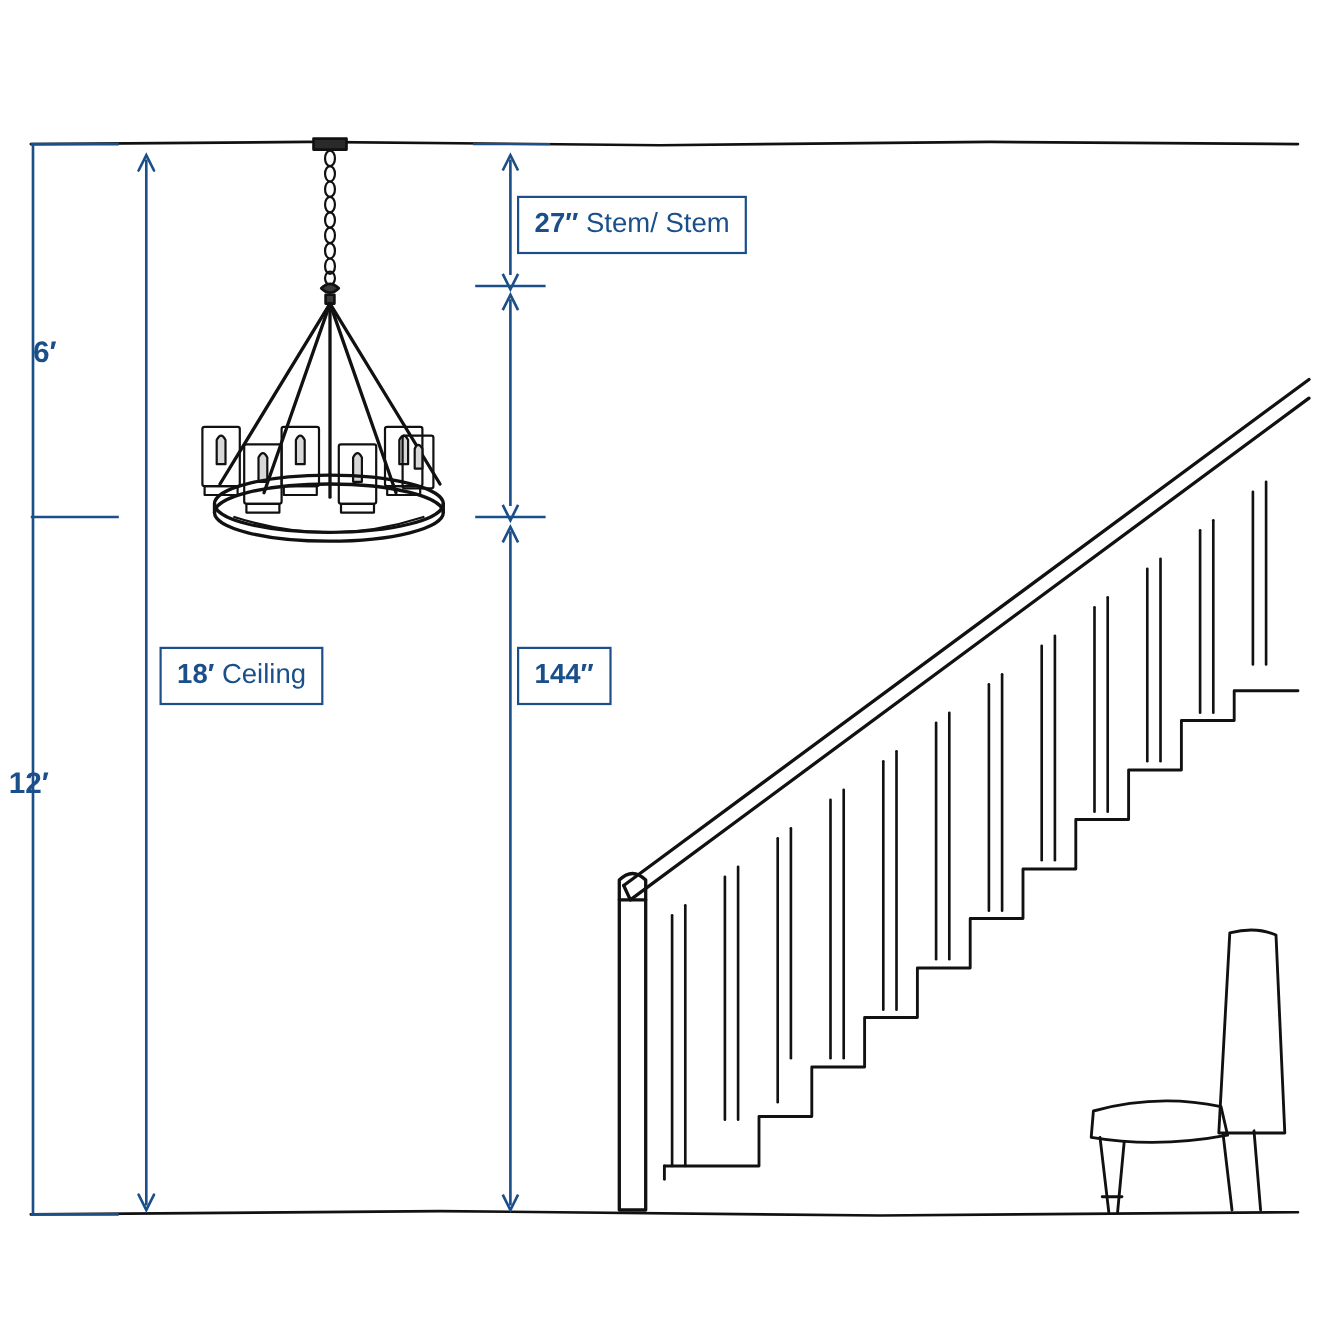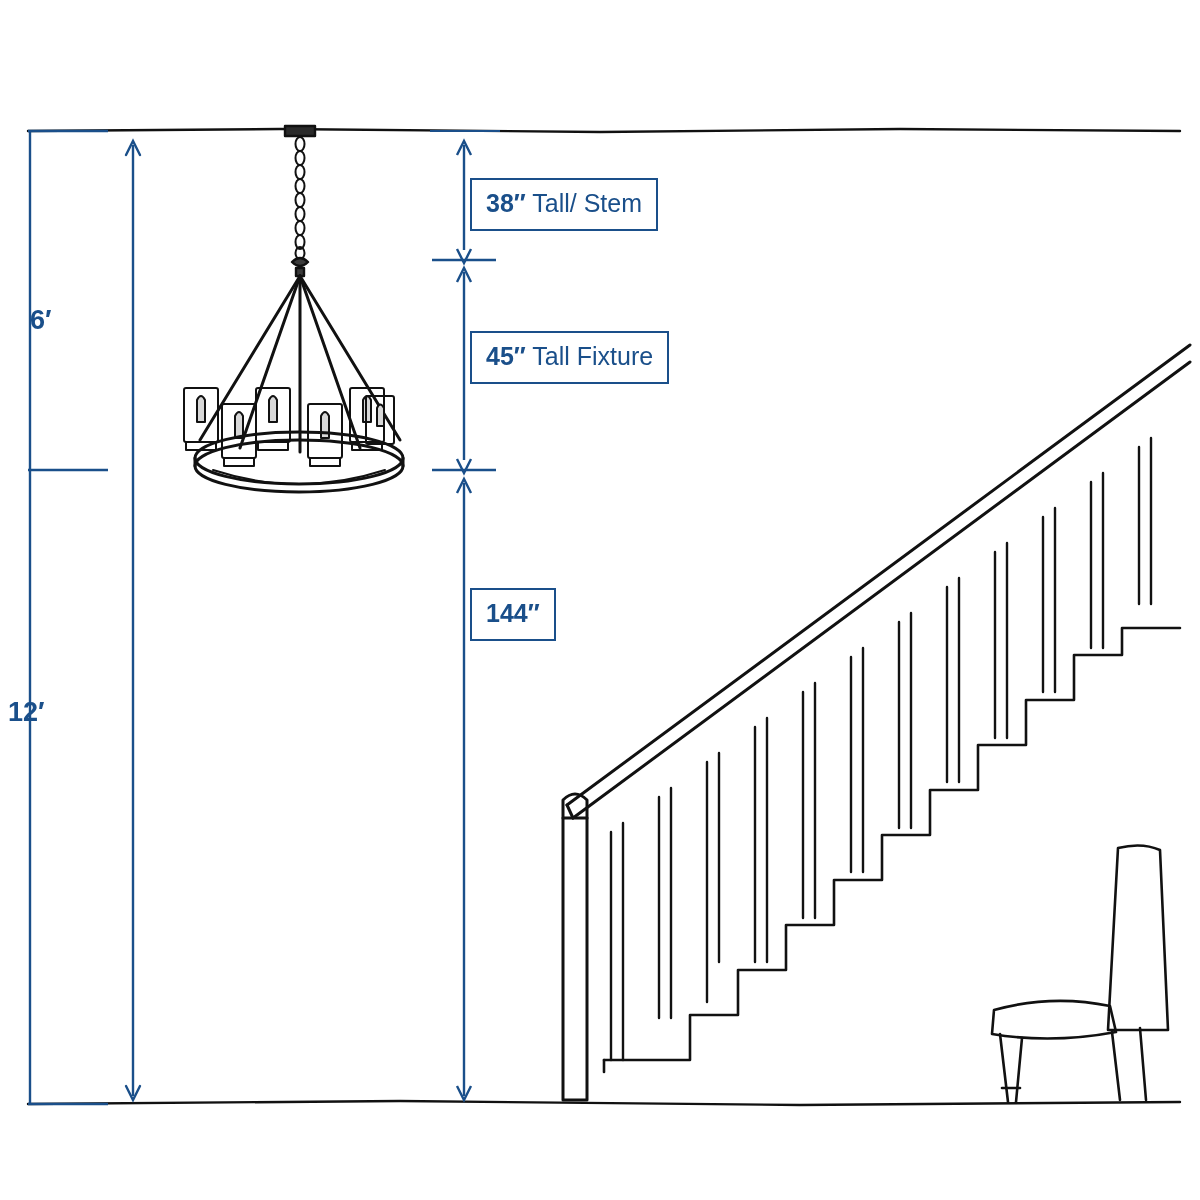--- a/index.html
+++ b/index.html
@@ -208,26 +208,26 @@
       <path d="M432 260 L 496 260"></path>
       <path d="M432 470 L 496 470"></path>
       <path d="M430 131 L 500 131" stroke-width="2"></path>
     </g>
   </svg>
 
   <div class="axis-label" style="left:30px; top:305px;">6′</div>
   <div class="axis-label" style="left:8px; top:697px;">12′</div>
 
   <div class="label-box" style="left:470px; top:178px;">
-    <b>38″</b><span> Tall/ Stem</span>
+    <b>27″</b><span> Stem/ Stem</span>
   </div>
 
-  <div class="label-box" style="left:470px; top:331px;">
-    <b>45″</b><span> Tall Fixture</span>
+
+
+  <div class="label-box" style="left:145px; top:588px;">
+    <b>18′</b><span> Ceiling</span>
   </div>
-
-
 
   <div class="label-box" style="left:470px; top:588px;">
     <b>144″</b><span></span>
   </div>
 
 </div>
 
 </body></html>

